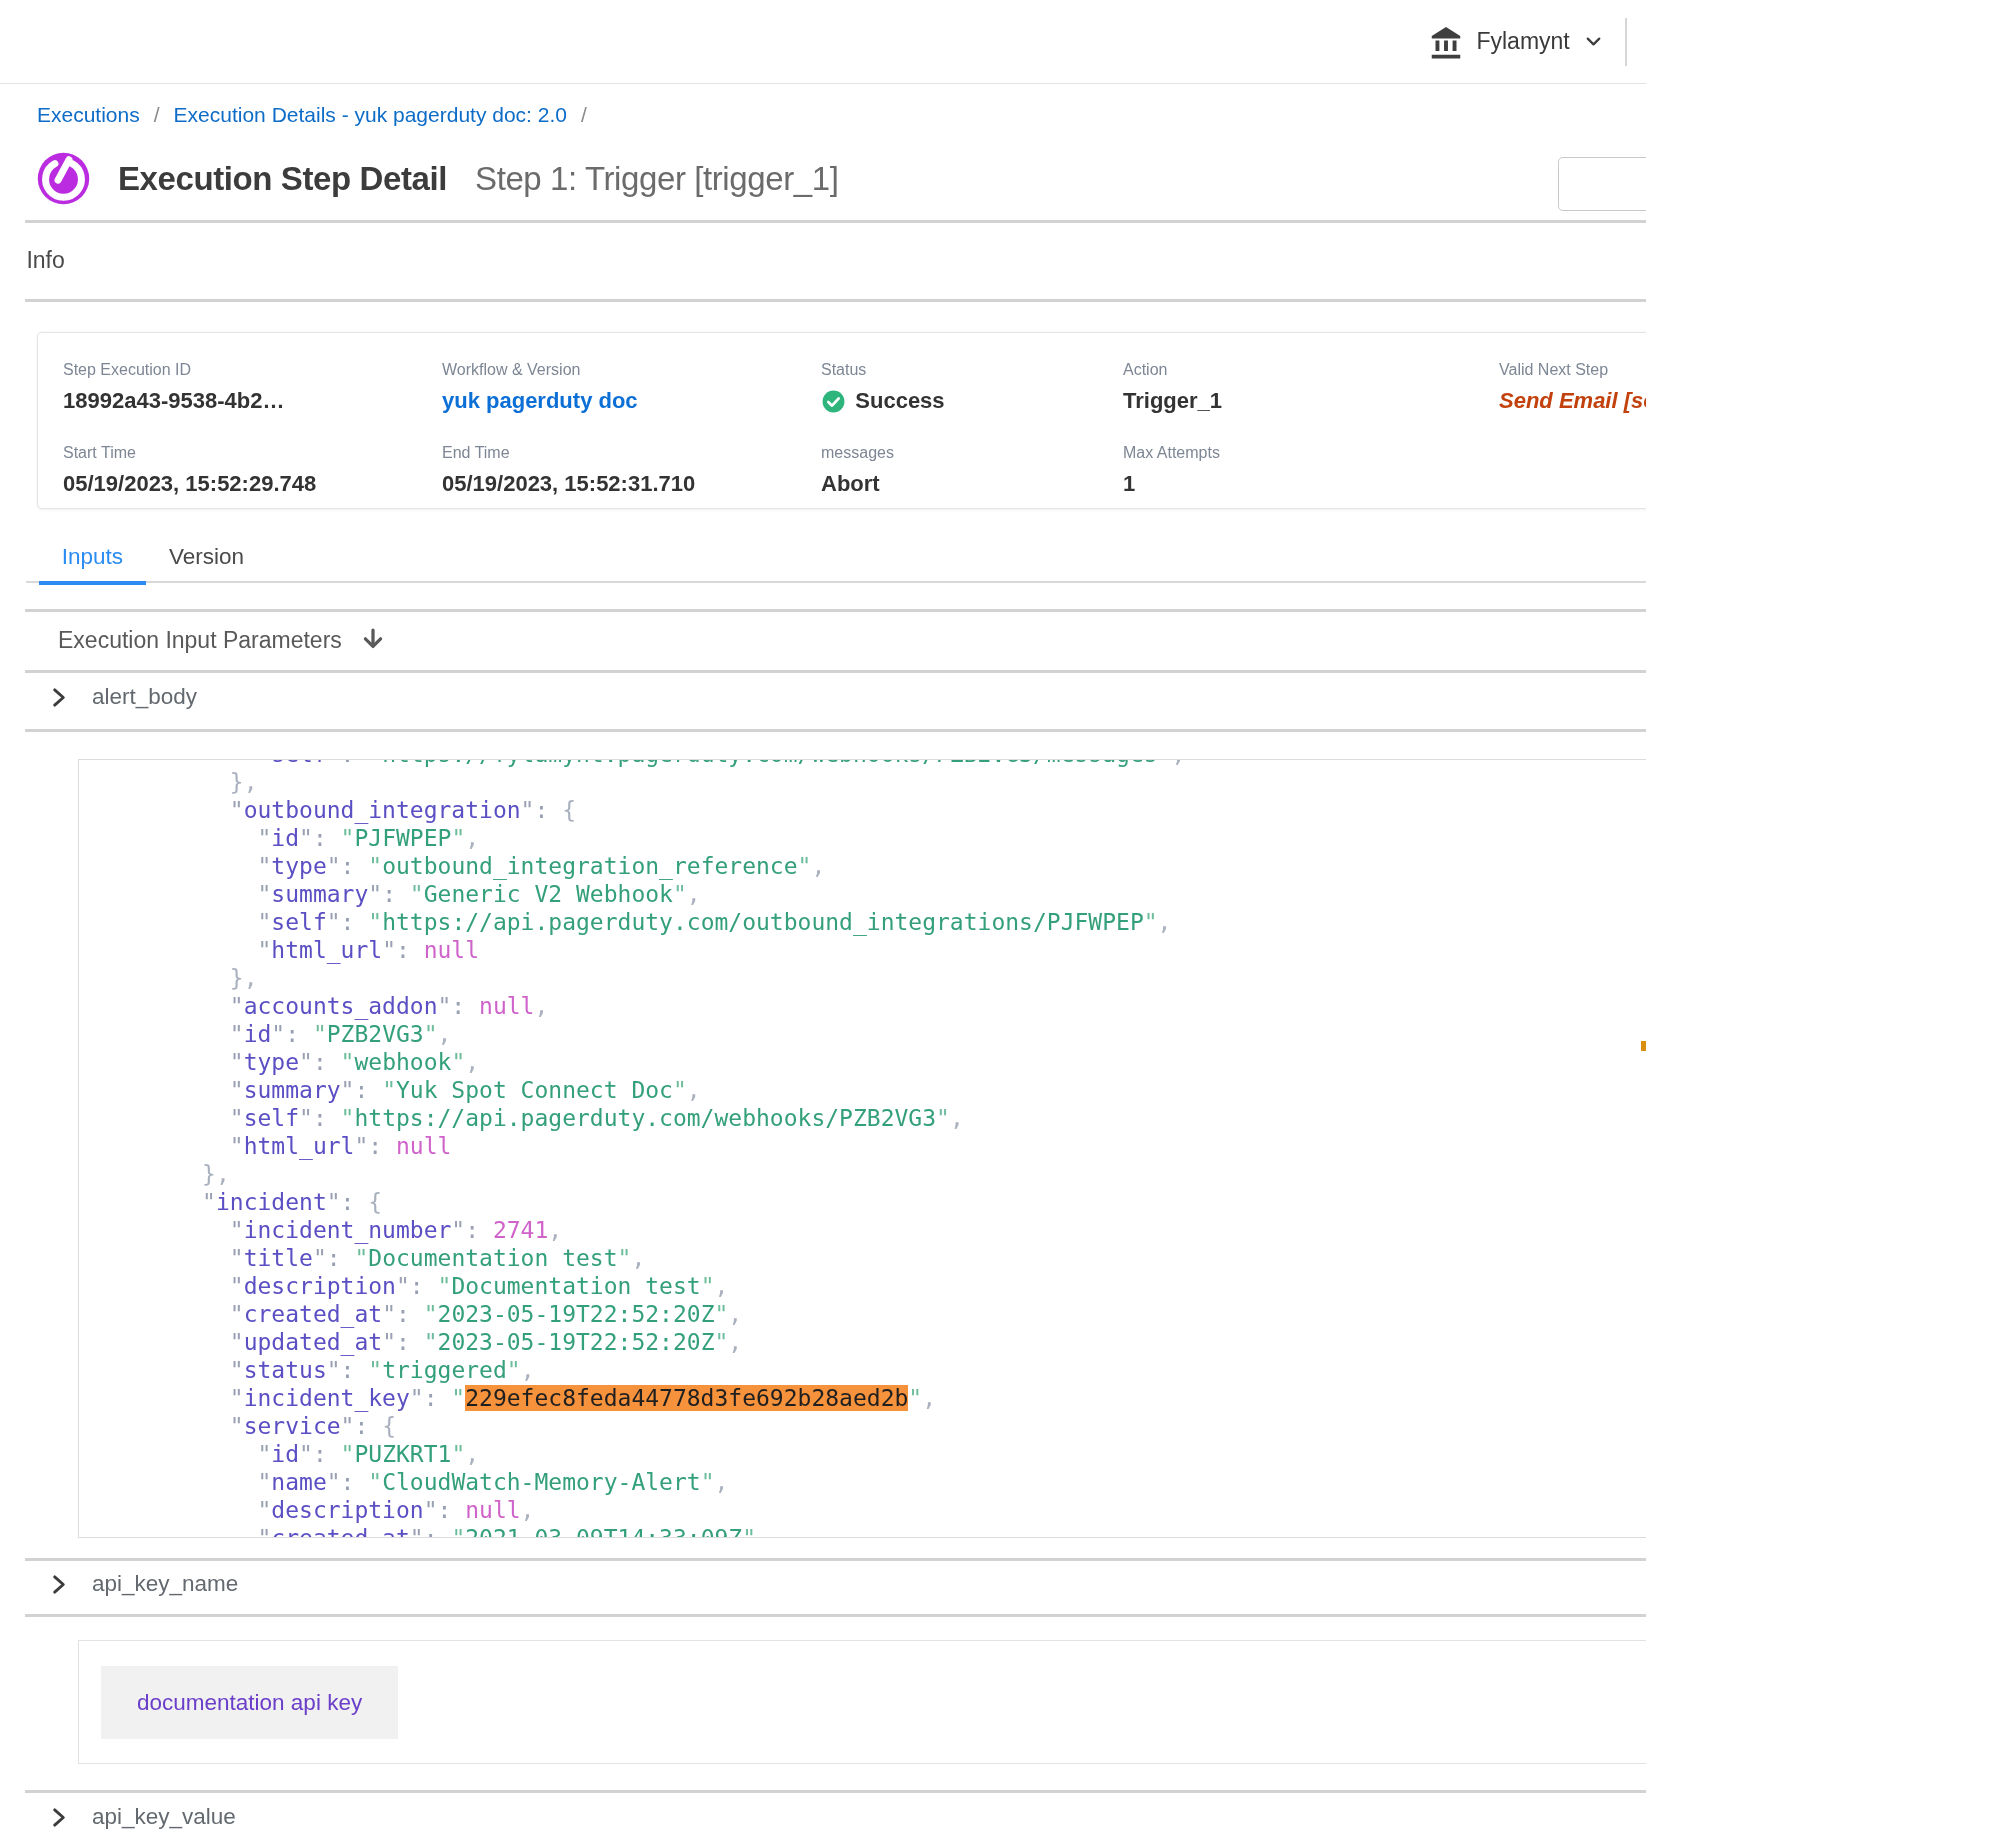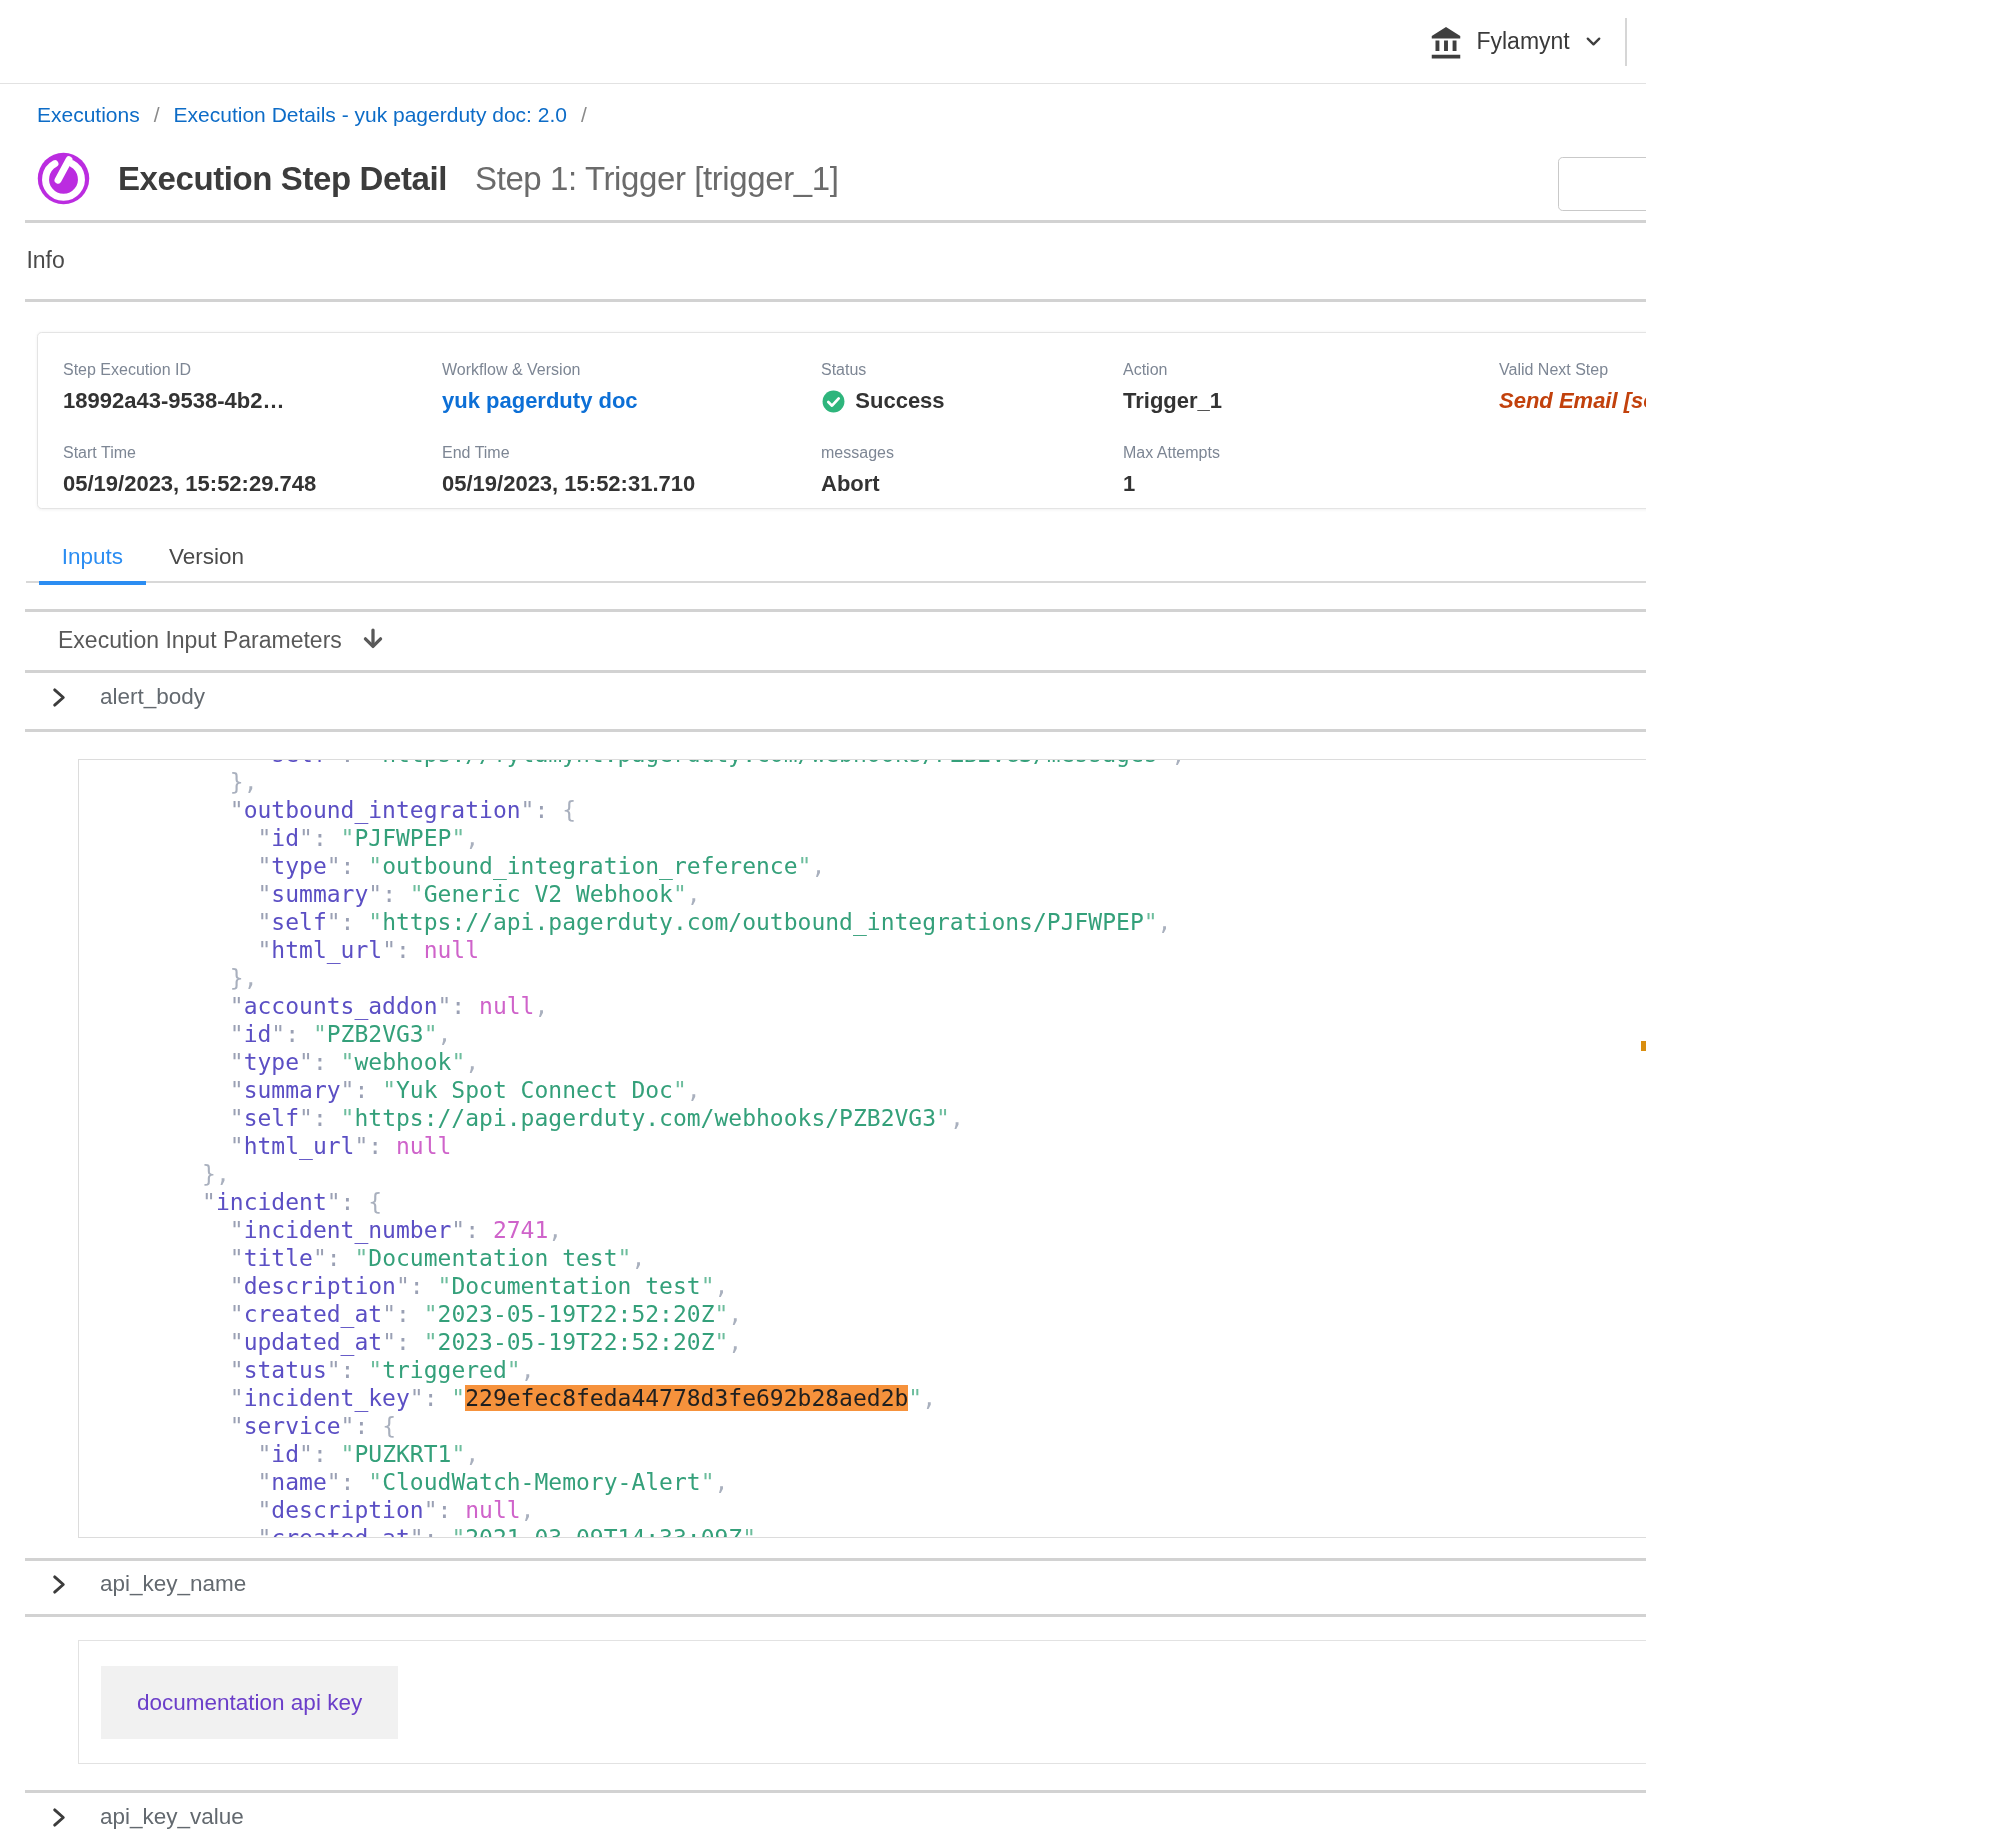--- a/index.html
+++ b/index.html
@@ -56,21 +56,21 @@
   .tab { font-size:22.5px; padding:0 23px; height:39px; display:flex; align-items:flex-start;
          cursor:pointer; position:relative; }
   .tab.first { margin-left:12.4px; }
   .tab-inactive { color:#4a4a4a; }
   .tab-active { color:#2b8df2; }
   .tab-active::after { content:""; position:absolute; left:0; right:0; bottom:-2.3px; height:4.7px; background:#2b8df2; }
 
   
   .eip-row { position:absolute; top:626px; left:58px; display:flex; align-items:center; gap:17px; }
   .eip-label { font-size:23px; color:#595959; }
-  .param-row { position:absolute; left:47px; display:flex; align-items:center; gap:30px; cursor:pointer; }
+  .param-row { position:absolute; left:47px; display:flex; align-items:center; gap:22px; cursor:pointer; }
   .param-label { font-size:22.5px; color:#63696f; }
 
   
   .code-box { position:absolute; top:759px; left:78px; width:1807px; height:779px;
               border:1.6px solid #dcdcdc; overflow:hidden; background:#fff; }
   .code-pre { font-family:"DejaVu Sans Mono", monospace; font-size:23px; line-height:28px;
               white-space:pre; margin-top:-20px; padding-left:40px; }
   .tk-k { color:#5b4fc4; }
   .tk-q { color:#9aa0b4; }
   .tk-p { color:#a9b0be; }

